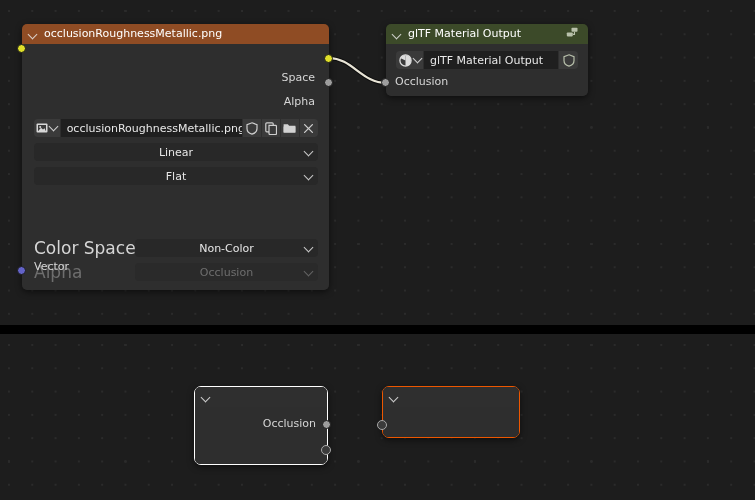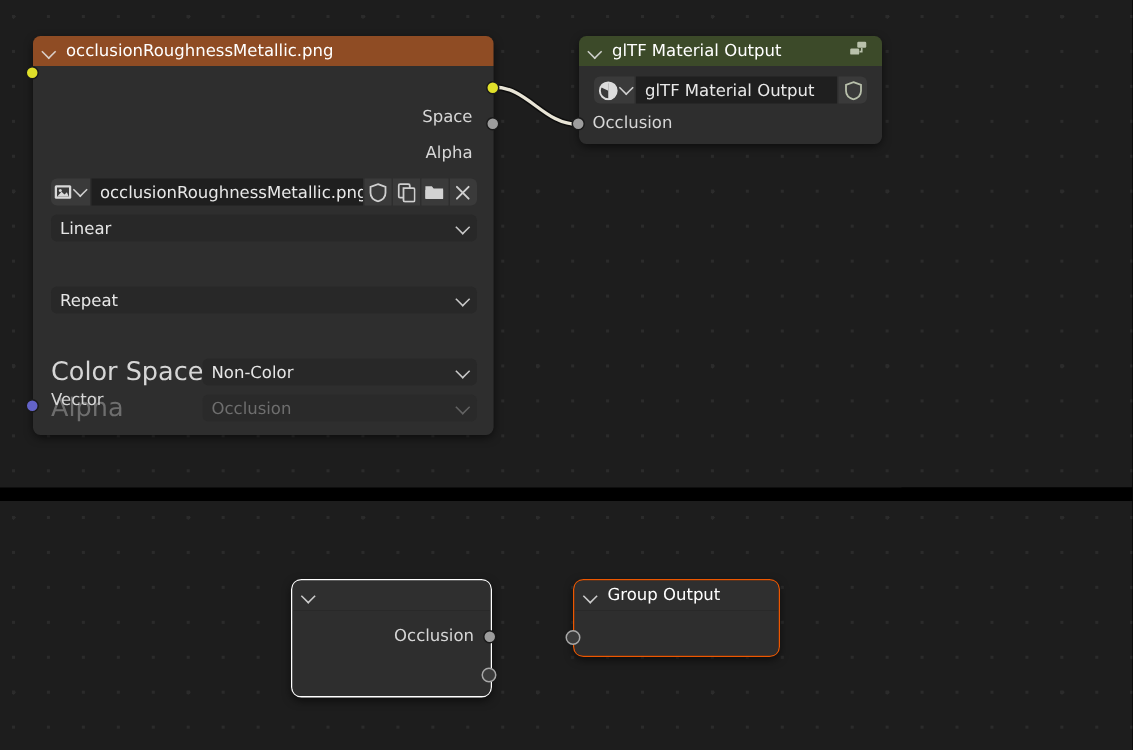--- a/index.html
+++ b/index.html
@@ -124,20 +124,21 @@
     background: #282828;
     border-radius: 4px;
     height: 18px;
     display: flex;
     align-items: center;
     padding: 0 6px;
     font-size: 11px;
     color: #e6e6e6;
     box-sizing: border-box;
     position: relative;
+    justify-content: center;
   }
   .dropdown.disabled { color: #6e6e6e; background: #2a2a2a; }
   .dd-chevron {
     position: absolute;
     right: 6px;
     top: 50%;
     width: 6px;
     height: 6px;
     margin-top: -4px;
     border-right: 1.4px solid #c9c9c9;
@@ -279,25 +280,25 @@
               </svg>
             </span>
           </div>
         </div>
 
         <div class="dropdown" style="position:absolute; left:12px; top:99px; width:284px;">
           <span>Linear</span>
           <span class="dd-chevron"></span>
         </div>
 
-
-        <div class="dropdown" style="position:absolute; left:12px; top:147px; width:284px;">
-          <span>Repeat</span>
+        <div class="dropdown" style="position:absolute; left:12px; top:123px; width:284px;">
+          <span>Flat</span>
           <span class="dd-chevron"></span>
         </div>
+
 
 
         <span class="field-label" style="left:12px; top:195px;">Color Space</span>
         <div class="dropdown" style="position:absolute; left:113px; top:195px; width:183px;">
           <span>Non-Color</span>
           <span class="dd-chevron"></span>
         </div>
 
         <span class="field-label disabled" style="left:12px; top:219px;">Alpha</span>
         <div class="dropdown disabled" style="position:absolute; left:113px; top:219px; width:183px;">
@@ -375,21 +376,20 @@
       </div>
 
       <span class="socket sock-grey" style="left:127px; top:33px;"></span>
       <span class="socket sock-hollow" style="left:126px; top:58px;"></span>
     </div>
 
     <div class="node" id="node-group-output" style="left:382px; top:52px; width:138px; border:1.4px solid #ed5700; border-radius:7px;">
 
       <div class="node-header" style="background:#2f2f2f;">
         <span class="hdr-chevron"></span>
-        <span class="hdr-title">Group Output</span>
       </div>
 
       <div class="node-body" style="height:30px;"></div>
 
       <span class="socket sock-hollow" style="left:-6px; top:33px;"></span>
     </div>
 
   </div>
 
 </div>

